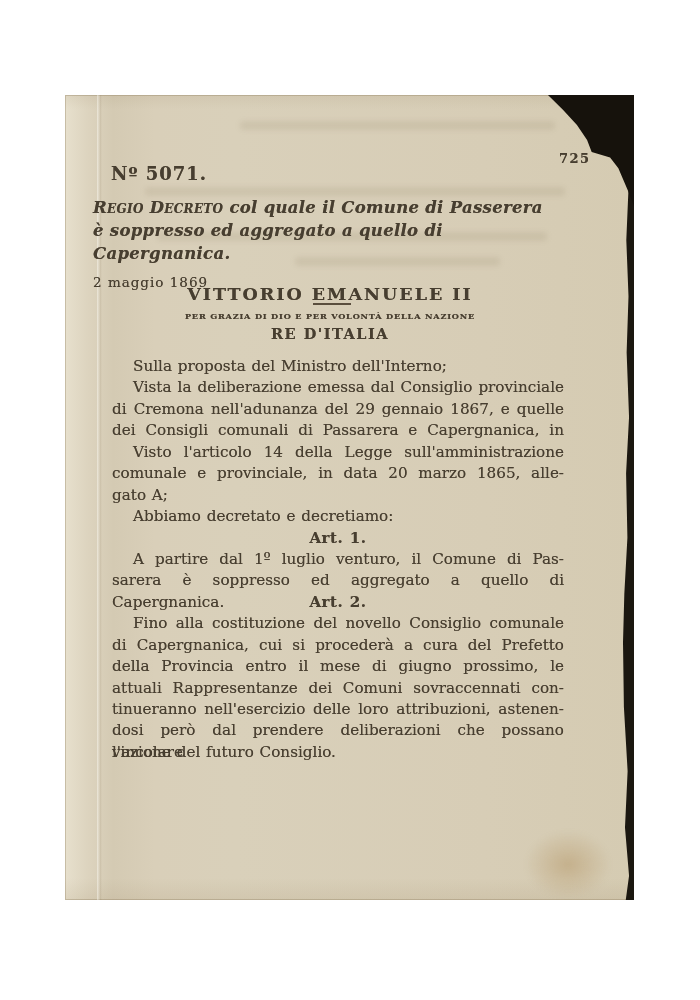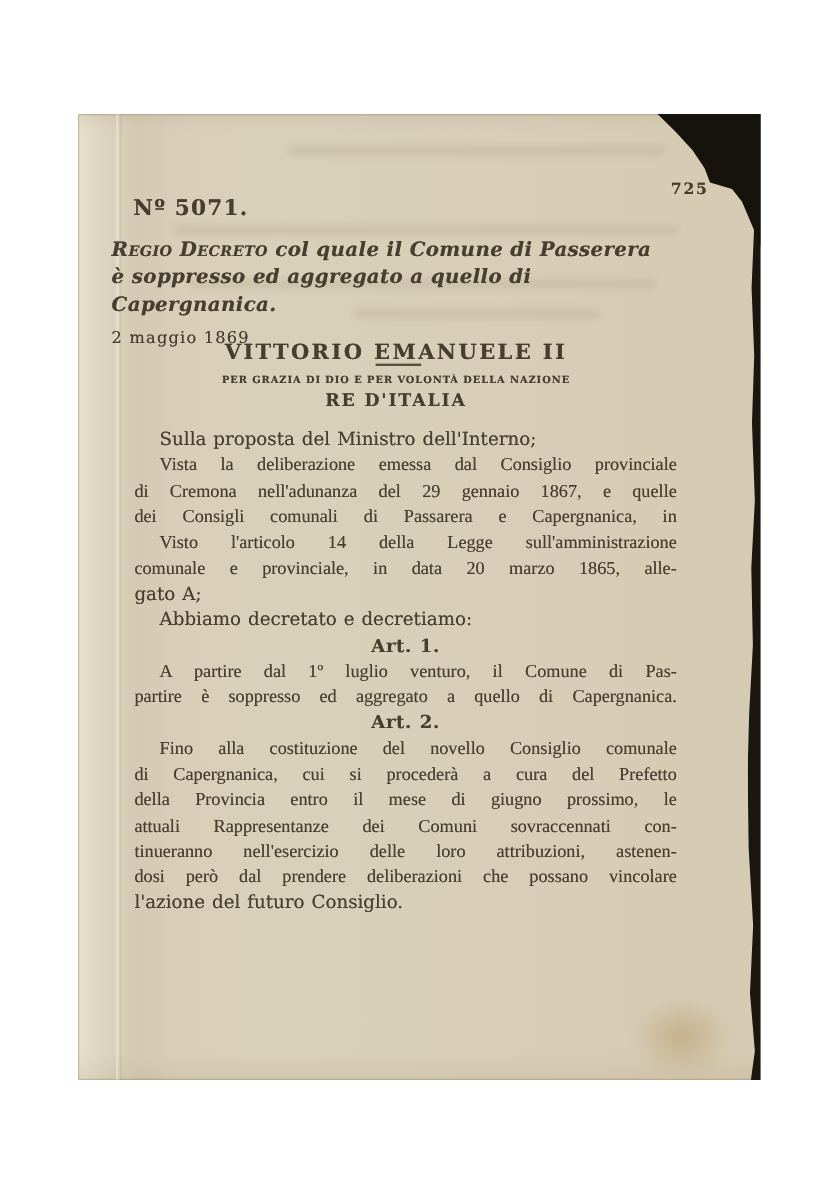--- a/index.html
+++ b/index.html
@@ -78,21 +78,21 @@
   .royal-block { position: absolute; left: 20px; top: 189px; width: 490px; text-align: center; }
   .royal-name  { font-size: 17.5px; font-weight: bold; letter-spacing: 2px; }
   .royal-grace { font-size: 8.2px;  font-weight: bold; letter-spacing: 0.8px; margin-top: 7px; }
   .royal-title { font-size: 14.5px; font-weight: bold; letter-spacing: 1.5px; margin-top: 4px; }
 
   .body-text {
     position: absolute; left: 47px; top: 261px; width: 452px;
     font-size: 15.2px; line-height: 21.45px; word-spacing: 1px;
   }
   .ln  { height: 21.45px; white-space: nowrap; }
-  .ln.j { white-space: normal; text-align: justify; text-align-last: justify; font-family: Liberation Serif, serif; }
+  .ln.j { white-space: normal; text-align: justify; text-align-last: justify; }
   .ln.ind { text-indent: 21px; }
   .ln.c { text-align: center; text-align-last: center; white-space: normal; }
   .ln.art { font-weight: bold; font-size: 15px; letter-spacing: 0.5px; }
 </style>
 </head>
 <body>
 
 <div class="stage">
   <div class="paper">
 
@@ -123,21 +123,21 @@
       <div class="ln ind">Sulla proposta del Ministro dell'Interno;</div>
       <div class="ln ind j">Vista la deliberazione emessa dal Consiglio provinciale</div>
       <div class="ln j">di Cremona nell'adunanza del 29 gennaio 1867, e quelle</div>
       <div class="ln j">dei Consigli comunali di Passarera e Capergnanica, in</div>
       <div class="ln ind j">Visto l'articolo 14 della Legge sull'amministrazione</div>
       <div class="ln j">comunale e provinciale, in data 20 marzo 1865, alle-</div>
       <div class="ln">gato A;</div>
       <div class="ln ind">Abbiamo decretato e decretiamo:</div>
       <div class="ln c art">Art. 1.</div>
       <div class="ln ind j">A partire dal 1º luglio venturo, il Comune di Pas-</div>
-      <div class="ln j">partire è soppresso ed aggregato a quello di Capergnanica.</div>
+      <div class="ln j">sarera è soppresso ed aggregato a quello di Capergnanica.</div>
       <div class="ln c art">Art. 2.</div>
       <div class="ln ind j">Fino alla costituzione del novello Consiglio comunale</div>
       <div class="ln j">di Capergnanica, cui si procederà a cura del Prefetto</div>
       <div class="ln j">della Provincia entro il mese di giugno prossimo, le</div>
       <div class="ln j">attuali Rappresentanze dei Comuni sovraccennati con-</div>
       <div class="ln j">tinueranno nell'esercizio delle loro attribuzioni, astenen-</div>
       <div class="ln j">dosi però dal prendere deliberazioni che possano vincolare</div>
       <div class="ln">l'azione del futuro Consiglio.</div>
     </div>
 

